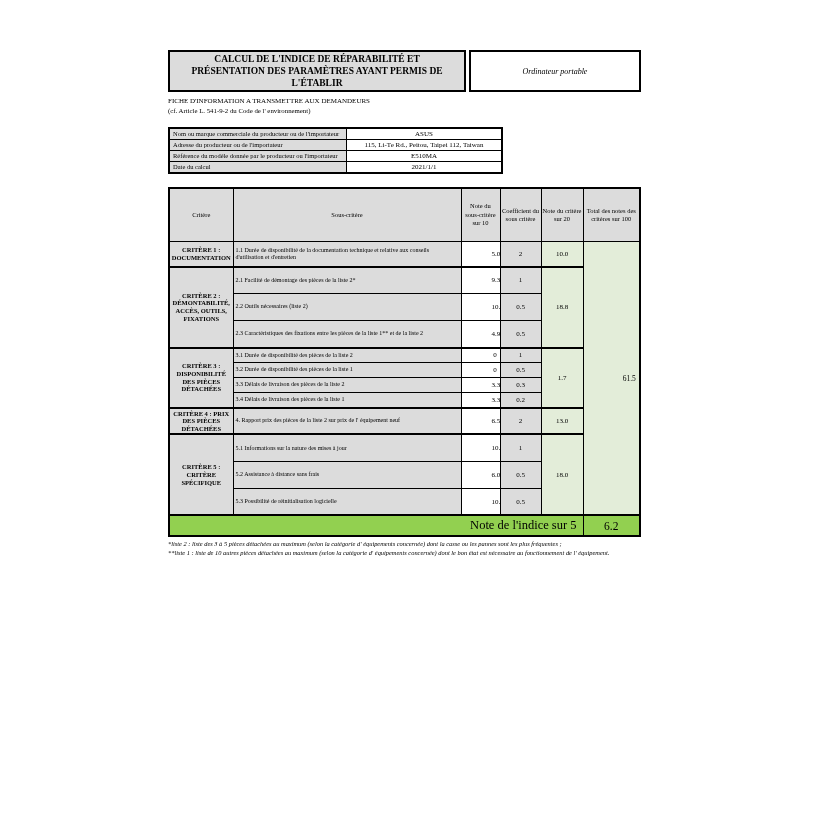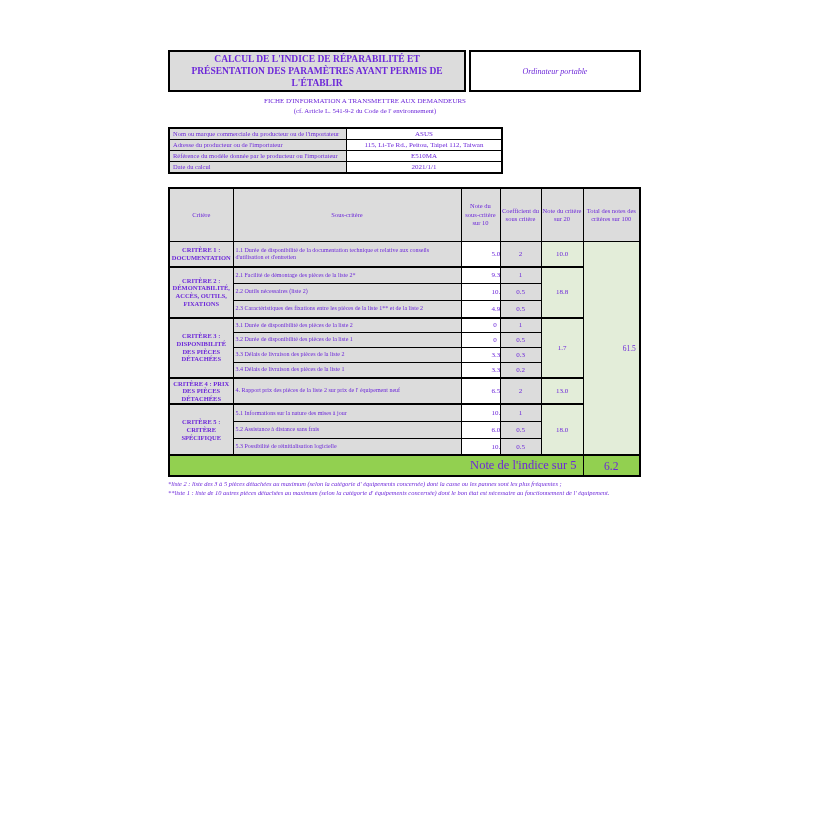--- a/index.html
+++ b/index.html
@@ -1,28 +1,28 @@
 <!DOCTYPE html>
 <html><head>
 <meta charset="utf-8">
 <style>
   html,body{margin:0;padding:0;background:#fff;}
   .page{position:relative;width:815px;height:815px;background:#fff;overflow:hidden;
-        font-family:"Liberation Serif", serif;color:#6d28d9;}
+        font-family:"Liberation Serif", serif;color:#000000;}
   .doc{position:absolute;left:168px;top:50px;width:473px;}
 
   
   .hdr-row{display:flex;align-items:stretch;}
   .title-box{width:290px;background:#DCDCDC;border:2px solid #000;text-align:center;
              font-weight:bold;font-size:9.5px;line-height:12px;padding:1px 2px;}
   .device-box{flex:1;border:2px solid #000;margin-left:3px;display:flex;align-items:center;
               justify-content:center;font-style:italic;font-size:8px;}
 
   
-  .subhdr{width:394px;text-align:center;margin-top:5px;}
+  .subhdr{width:394px;text-align:left;margin-top:5px;}
   .subhdr .l1{font-size:7px;line-height:9px;}
   .subhdr .l2{font-size:6.8px;line-height:9px;}
 
   
   table{border-collapse:collapse;table-layout:fixed;border-radius:20px;}
   td,th{border:1px solid #000;overflow:hidden;}
   .info-table{width:335px;margin-top:12px;border:2px solid #000;}
   .info-table td{padding:1px 3px;vertical-align:middle;}
   .info-table .lbl{width:170px;background:#DCDCDC;font-size:6.5px;line-height:8px;text-align:left;}
   .info-table .val{background:#fff;font-size:7px;text-align:center;}
@@ -32,21 +32,21 @@
   .main-table th{background:#DCDCDC;font-weight:normal;font-size:6.5px;line-height:1.3;
                  text-align:center;vertical-align:middle;height:50px;padding:1px;}
   .main-table td{vertical-align:middle;}
   .crit{background:#DCDCDC;font-weight:bold;font-size:6.5px;line-height:1.18;text-align:center;
         padding:1px;overflow-wrap:anywhere;}
   .sub{background:#DCDCDC;font-size:6px;line-height:1.18;text-align:left;padding:1px 2px;}
   .note{background:#fff;font-size:7px;text-align:center;padding-left:30px;}
   .coeff{background:#DCDCDC;font-size:7px;text-align:center;}
   .note20{background:#E3EDD9;font-size:7px;text-align:center;}
   .total{background:#E3EDD9;font-size:7.5px;text-align:center;padding-left:37px;}
-  .h25{height:25px}.h17{height:17px}.h15{height:15px}.h24{height:24px}
+  .h25{height:25px}.h17{height:27px}.h15{height:15px}.h24{height:24px}
   .group-start td{border-top:2px solid #000;}
   .result-label{background:#92D050;text-align:right;font-size:12.5px;padding-right:6px;height:17px;}
   .result-value{background:#92D050;text-align:center;font-size:11.5px;}
 
   
   .footnotes{margin-top:3px;font-style:italic;font-size:6.4px;line-height:1.3;width:473px;}
   .footnotes p{margin:0;}
 </style>
 </head>
 <body>

